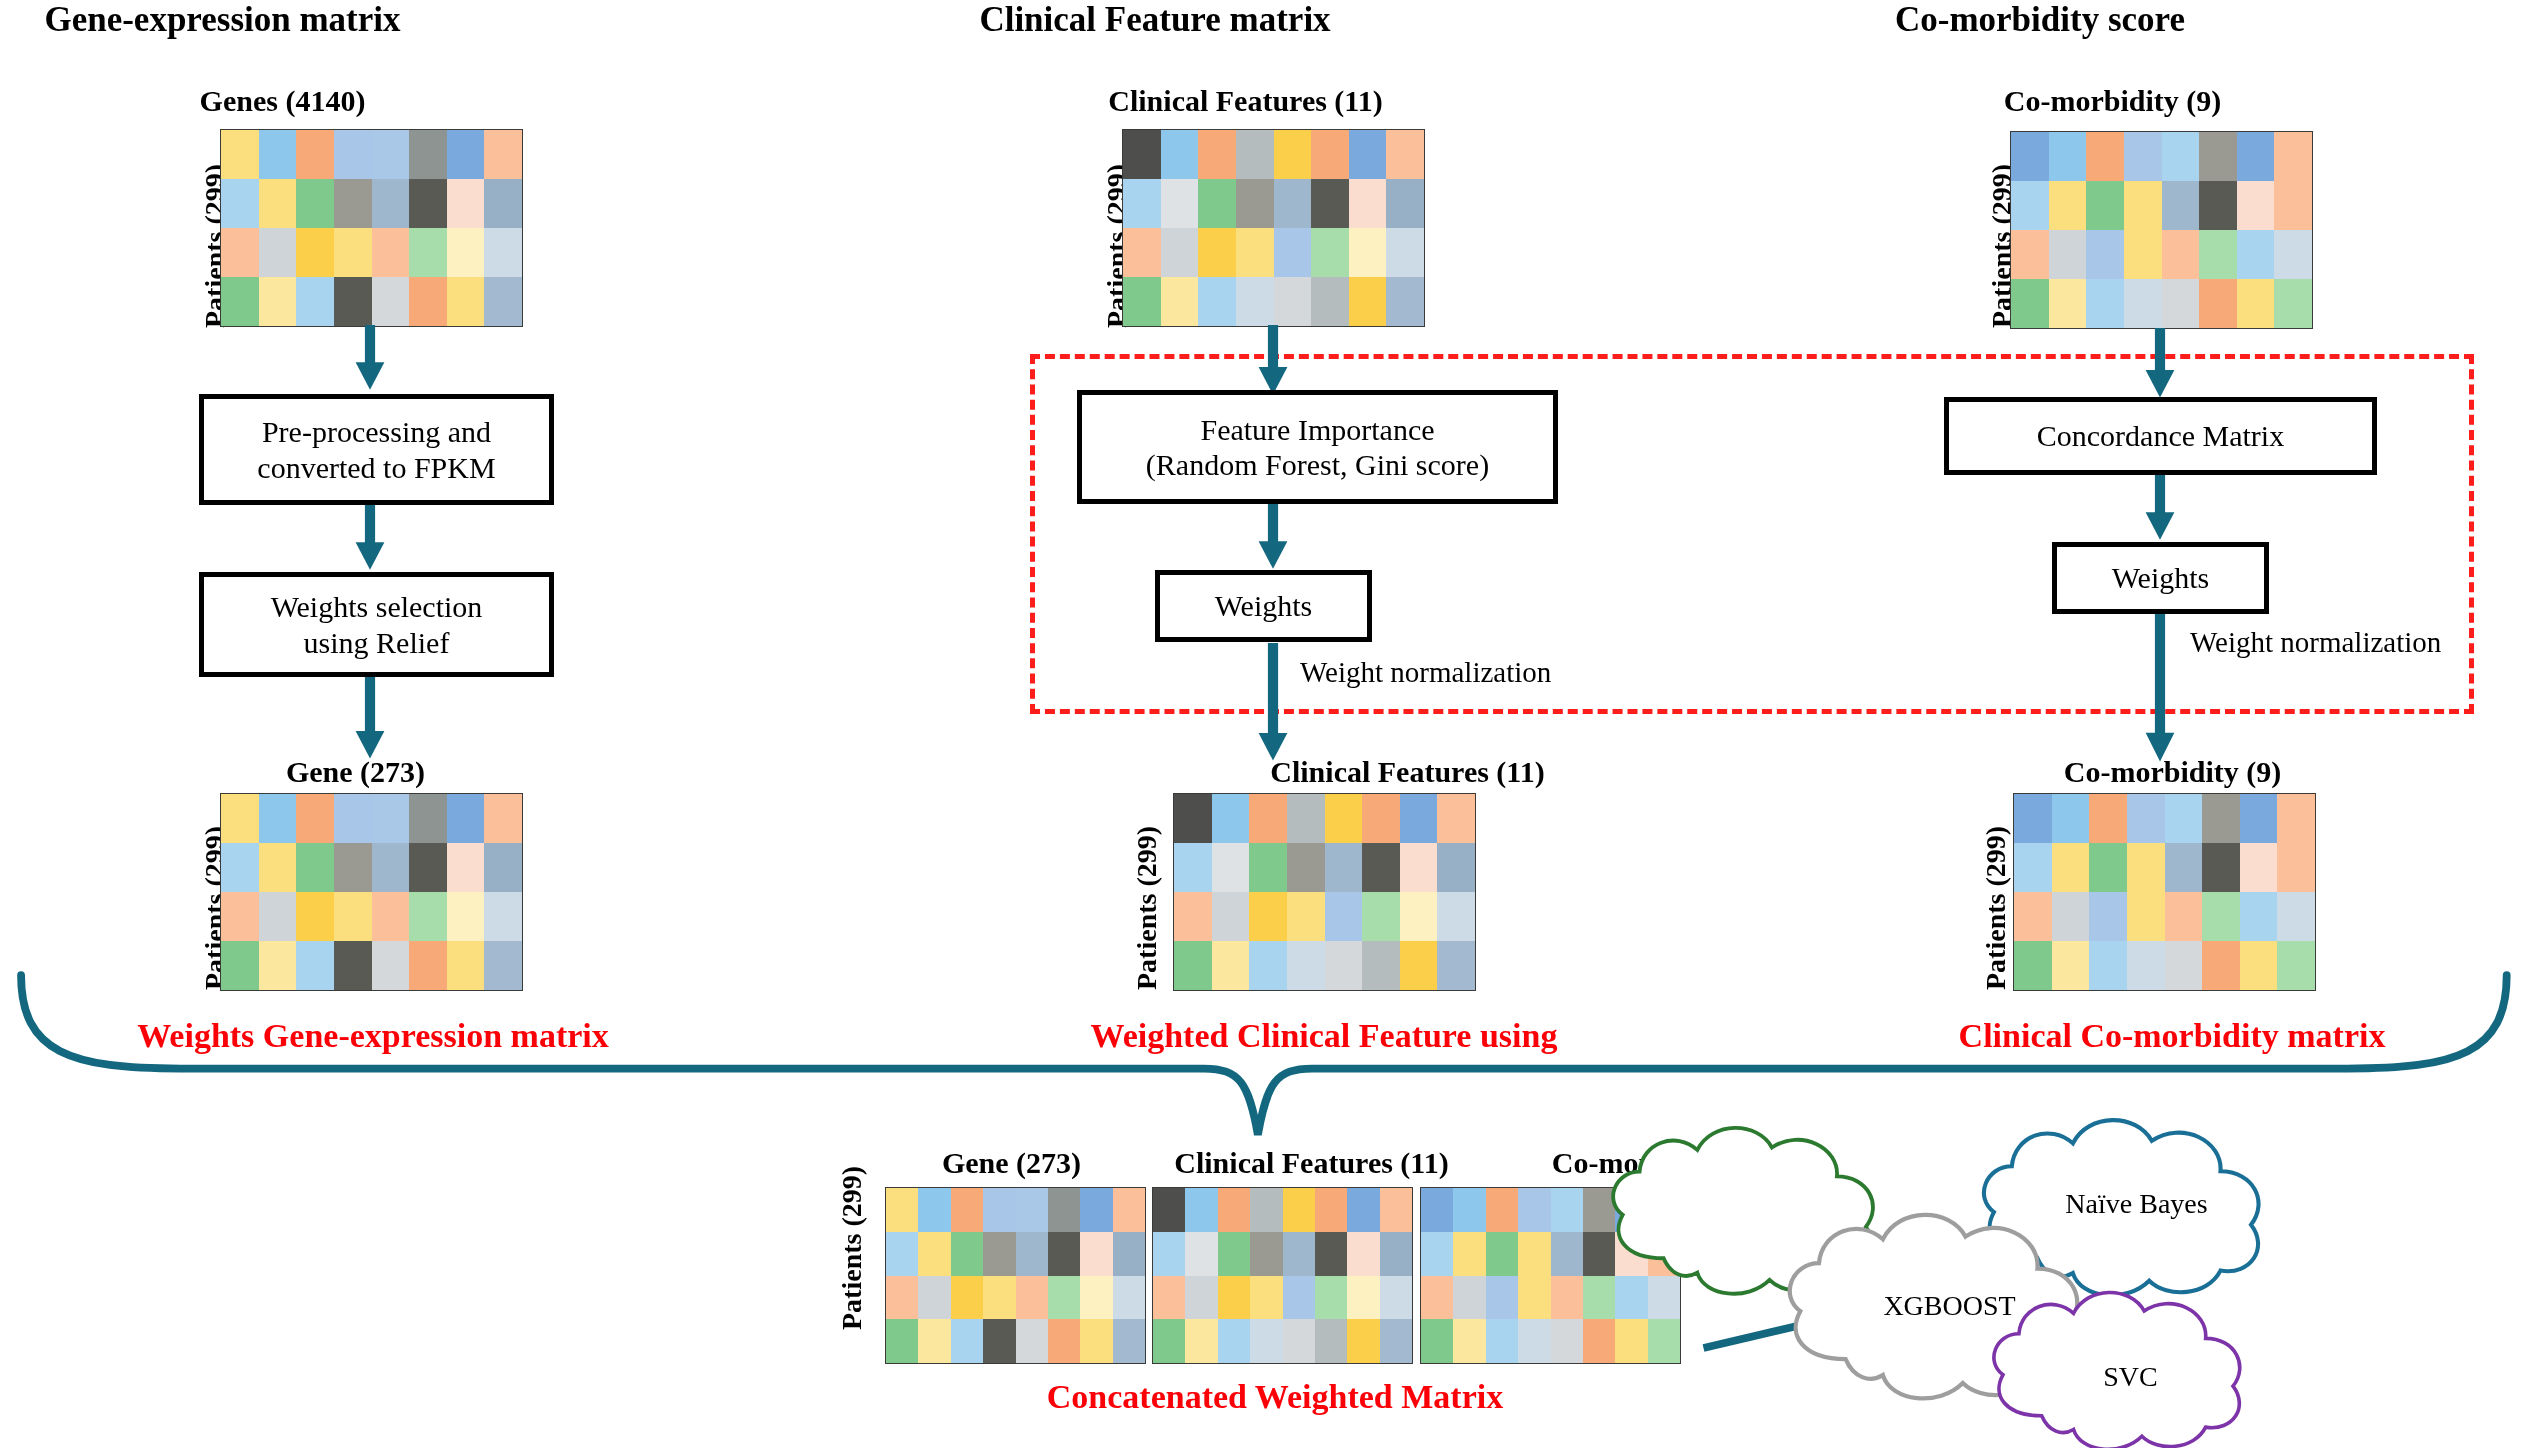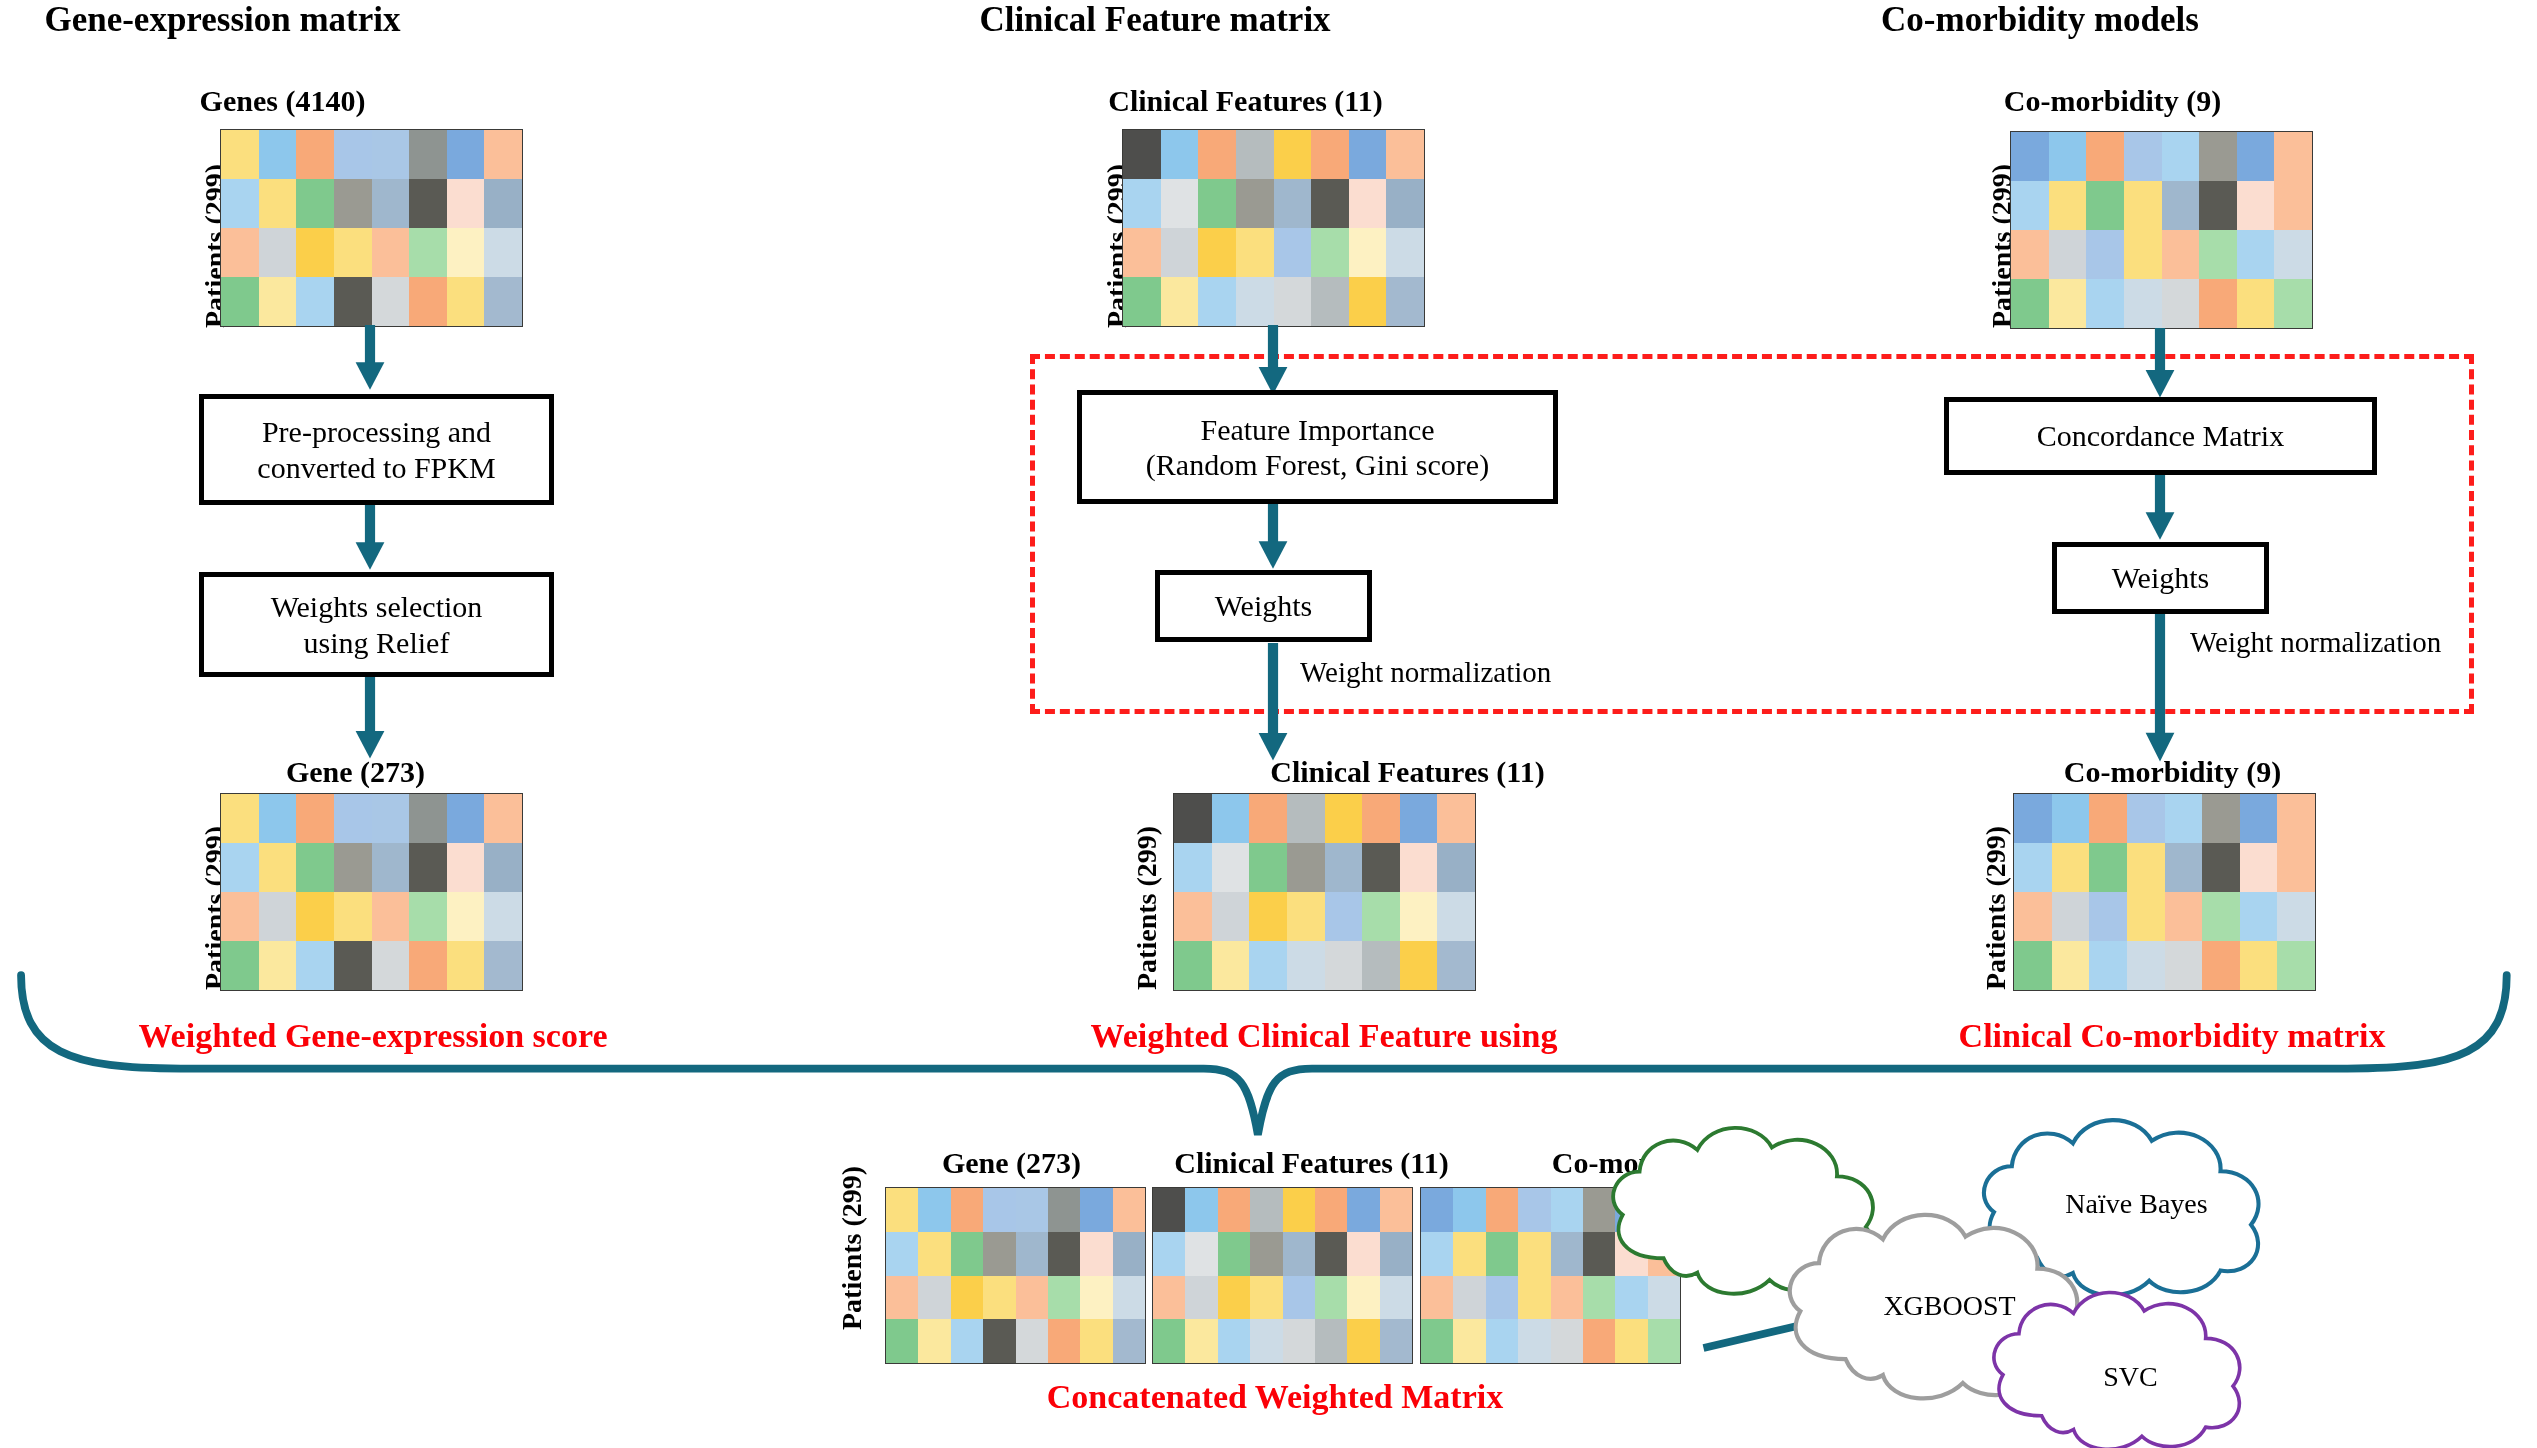--- a/index.html
+++ b/index.html
@@ -22,21 +22,21 @@
             white-space:pre-line;left:0;right:0;}
   .mlmodels{font-weight:bold;font-style:italic;font-size:37px;color:#a02064;
             white-space:nowrap;transform:rotate(-7deg);transform-origin:0 50%;}
   svg{overflow:visible;}
 </style>
 </head>
 <body>
 
 <div class="abs ttl" style="left:0px;top:0px;width:445px;">Gene-expression matrix</div>
 <div class="abs ttl" style="left:854px;top:0px;width:602px;">Clinical Feature matrix</div>
-<div class="abs ttl" style="left:1745px;top:0px;width:590px;">Co-morbidity models</div>
+<div class="abs ttl" style="left:1745px;top:0px;width:590px;">Co-morbidity score</div>
 
 <div class="abs colhdr" style="left:132px;top:84px;width:301px;">Genes (4140)</div>
 <div class="abs rowhdr" style="left:199px;top:328px;">Patients (299)</div>
 <div class="abs mat" id="m-gene-top" style="left:220px;top:129px;width:301px;height:196px;grid-template-columns:repeat(8,1fr);grid-template-rows:repeat(4,1fr);">
     <div style="background: rgb(251, 223, 126);"></div>
     <div style="background: rgb(141, 199, 236);"></div>
     <div style="background: rgb(248, 169, 120);"></div>
     <div style="background: rgb(168, 198, 232);"></div>
     <div style="background: rgb(169, 199, 230);"></div>
     <div style="background: rgb(142, 148, 145);"></div>
@@ -122,21 +122,21 @@
     <div style="background: rgb(204, 219, 230);"></div>
     <div style="background: rgb(127, 201, 141);"></div>
     <div style="background: rgb(251, 232, 158);"></div>
     <div style="background: rgb(169, 212, 240);"></div>
     <div style="background: rgb(90, 90, 84);"></div>
     <div style="background: rgb(212, 216, 218);"></div>
     <div style="background: rgb(248, 169, 120);"></div>
     <div style="background: rgb(251, 223, 126);"></div>
     <div style="background: rgb(163, 185, 207);"></div>
   </div>
-<div class="abs redlbl" style="left:36px;top:1017px;width:674px;">Weighted Gene-expression score</div>
+<div class="abs redlbl" style="left:36px;top:1017px;width:674px;">Weights Gene-expression matrix</div>
 
 <div class="abs colhdr" style="left:1017px;top:84px;width:457px;">Clinical Features (11)</div>
 <div class="abs rowhdr" style="left:1101px;top:328px;">Patients (299)</div>
 <div class="abs mat" id="m-clin-top" style="left:1122px;top:129px;width:301px;height:196px;grid-template-columns:repeat(8,1fr);grid-template-rows:repeat(4,1fr);">
     <div style="background: rgb(78, 78, 76);"></div>
     <div style="background: rgb(141, 199, 236);"></div>
     <div style="background: rgb(248, 169, 120);"></div>
     <div style="background: rgb(181, 188, 190);"></div>
     <div style="background: rgb(251, 207, 74);"></div>
     <div style="background: rgb(248, 169, 120);"></div>

